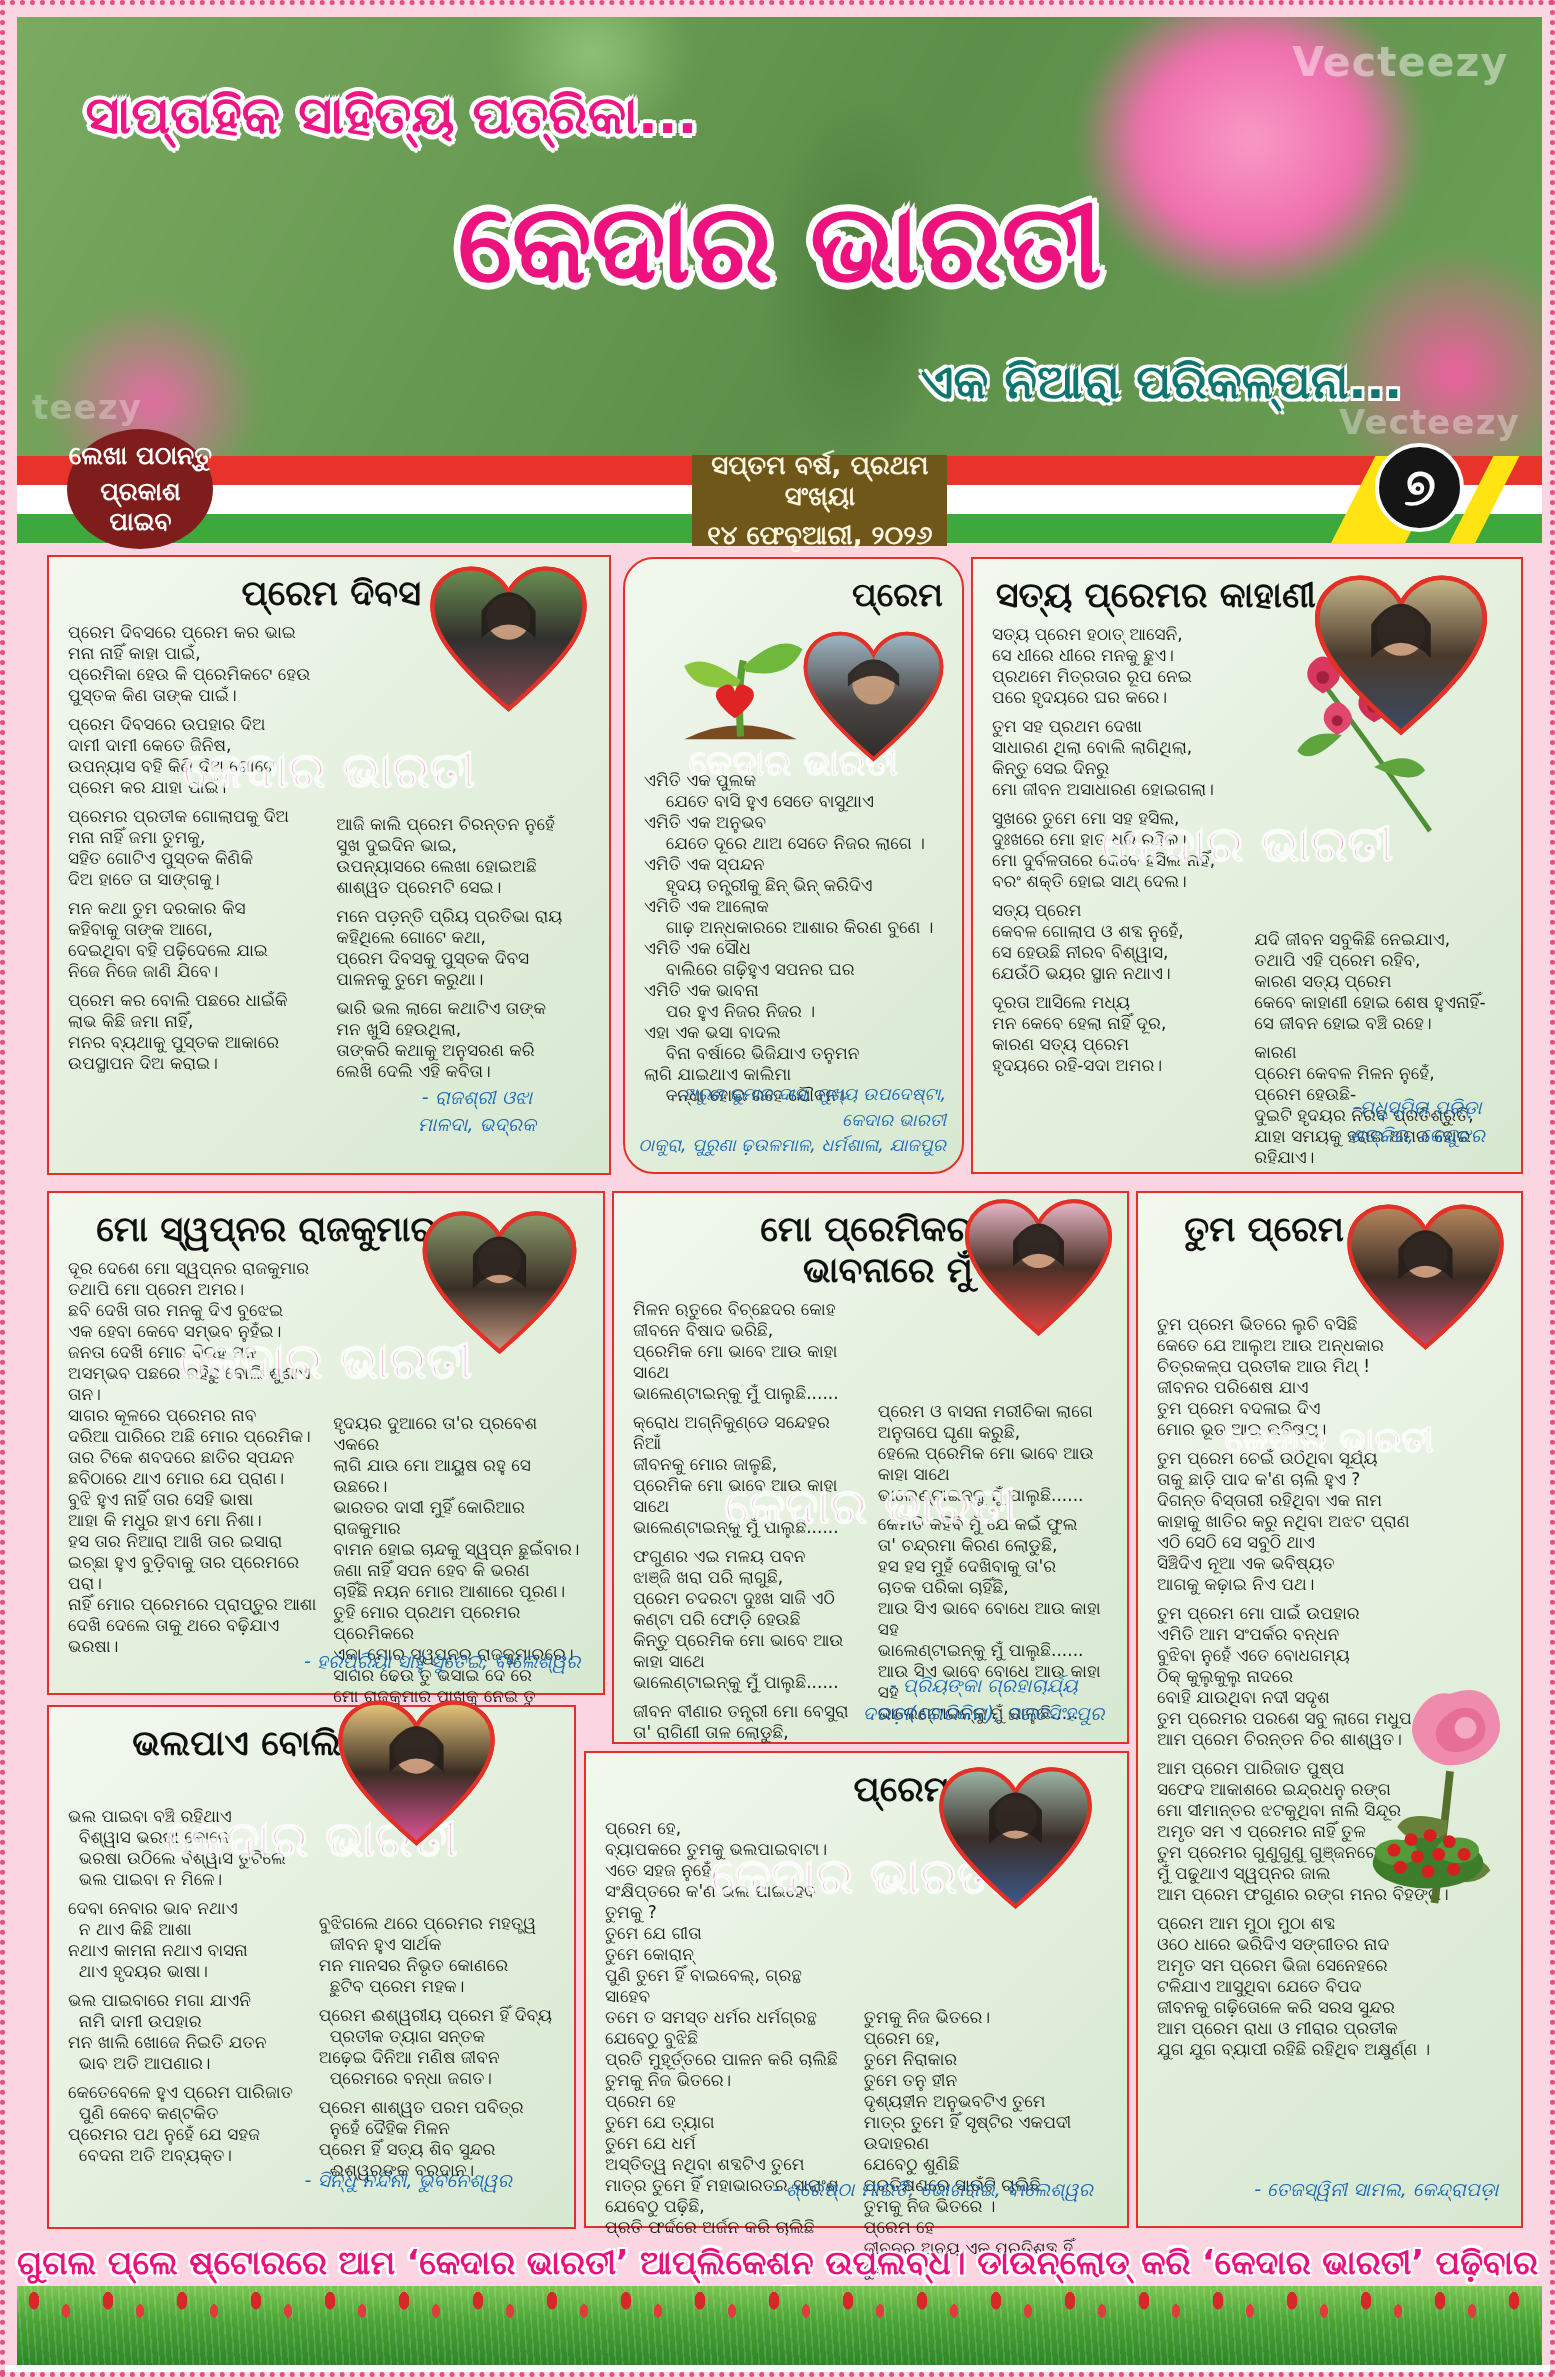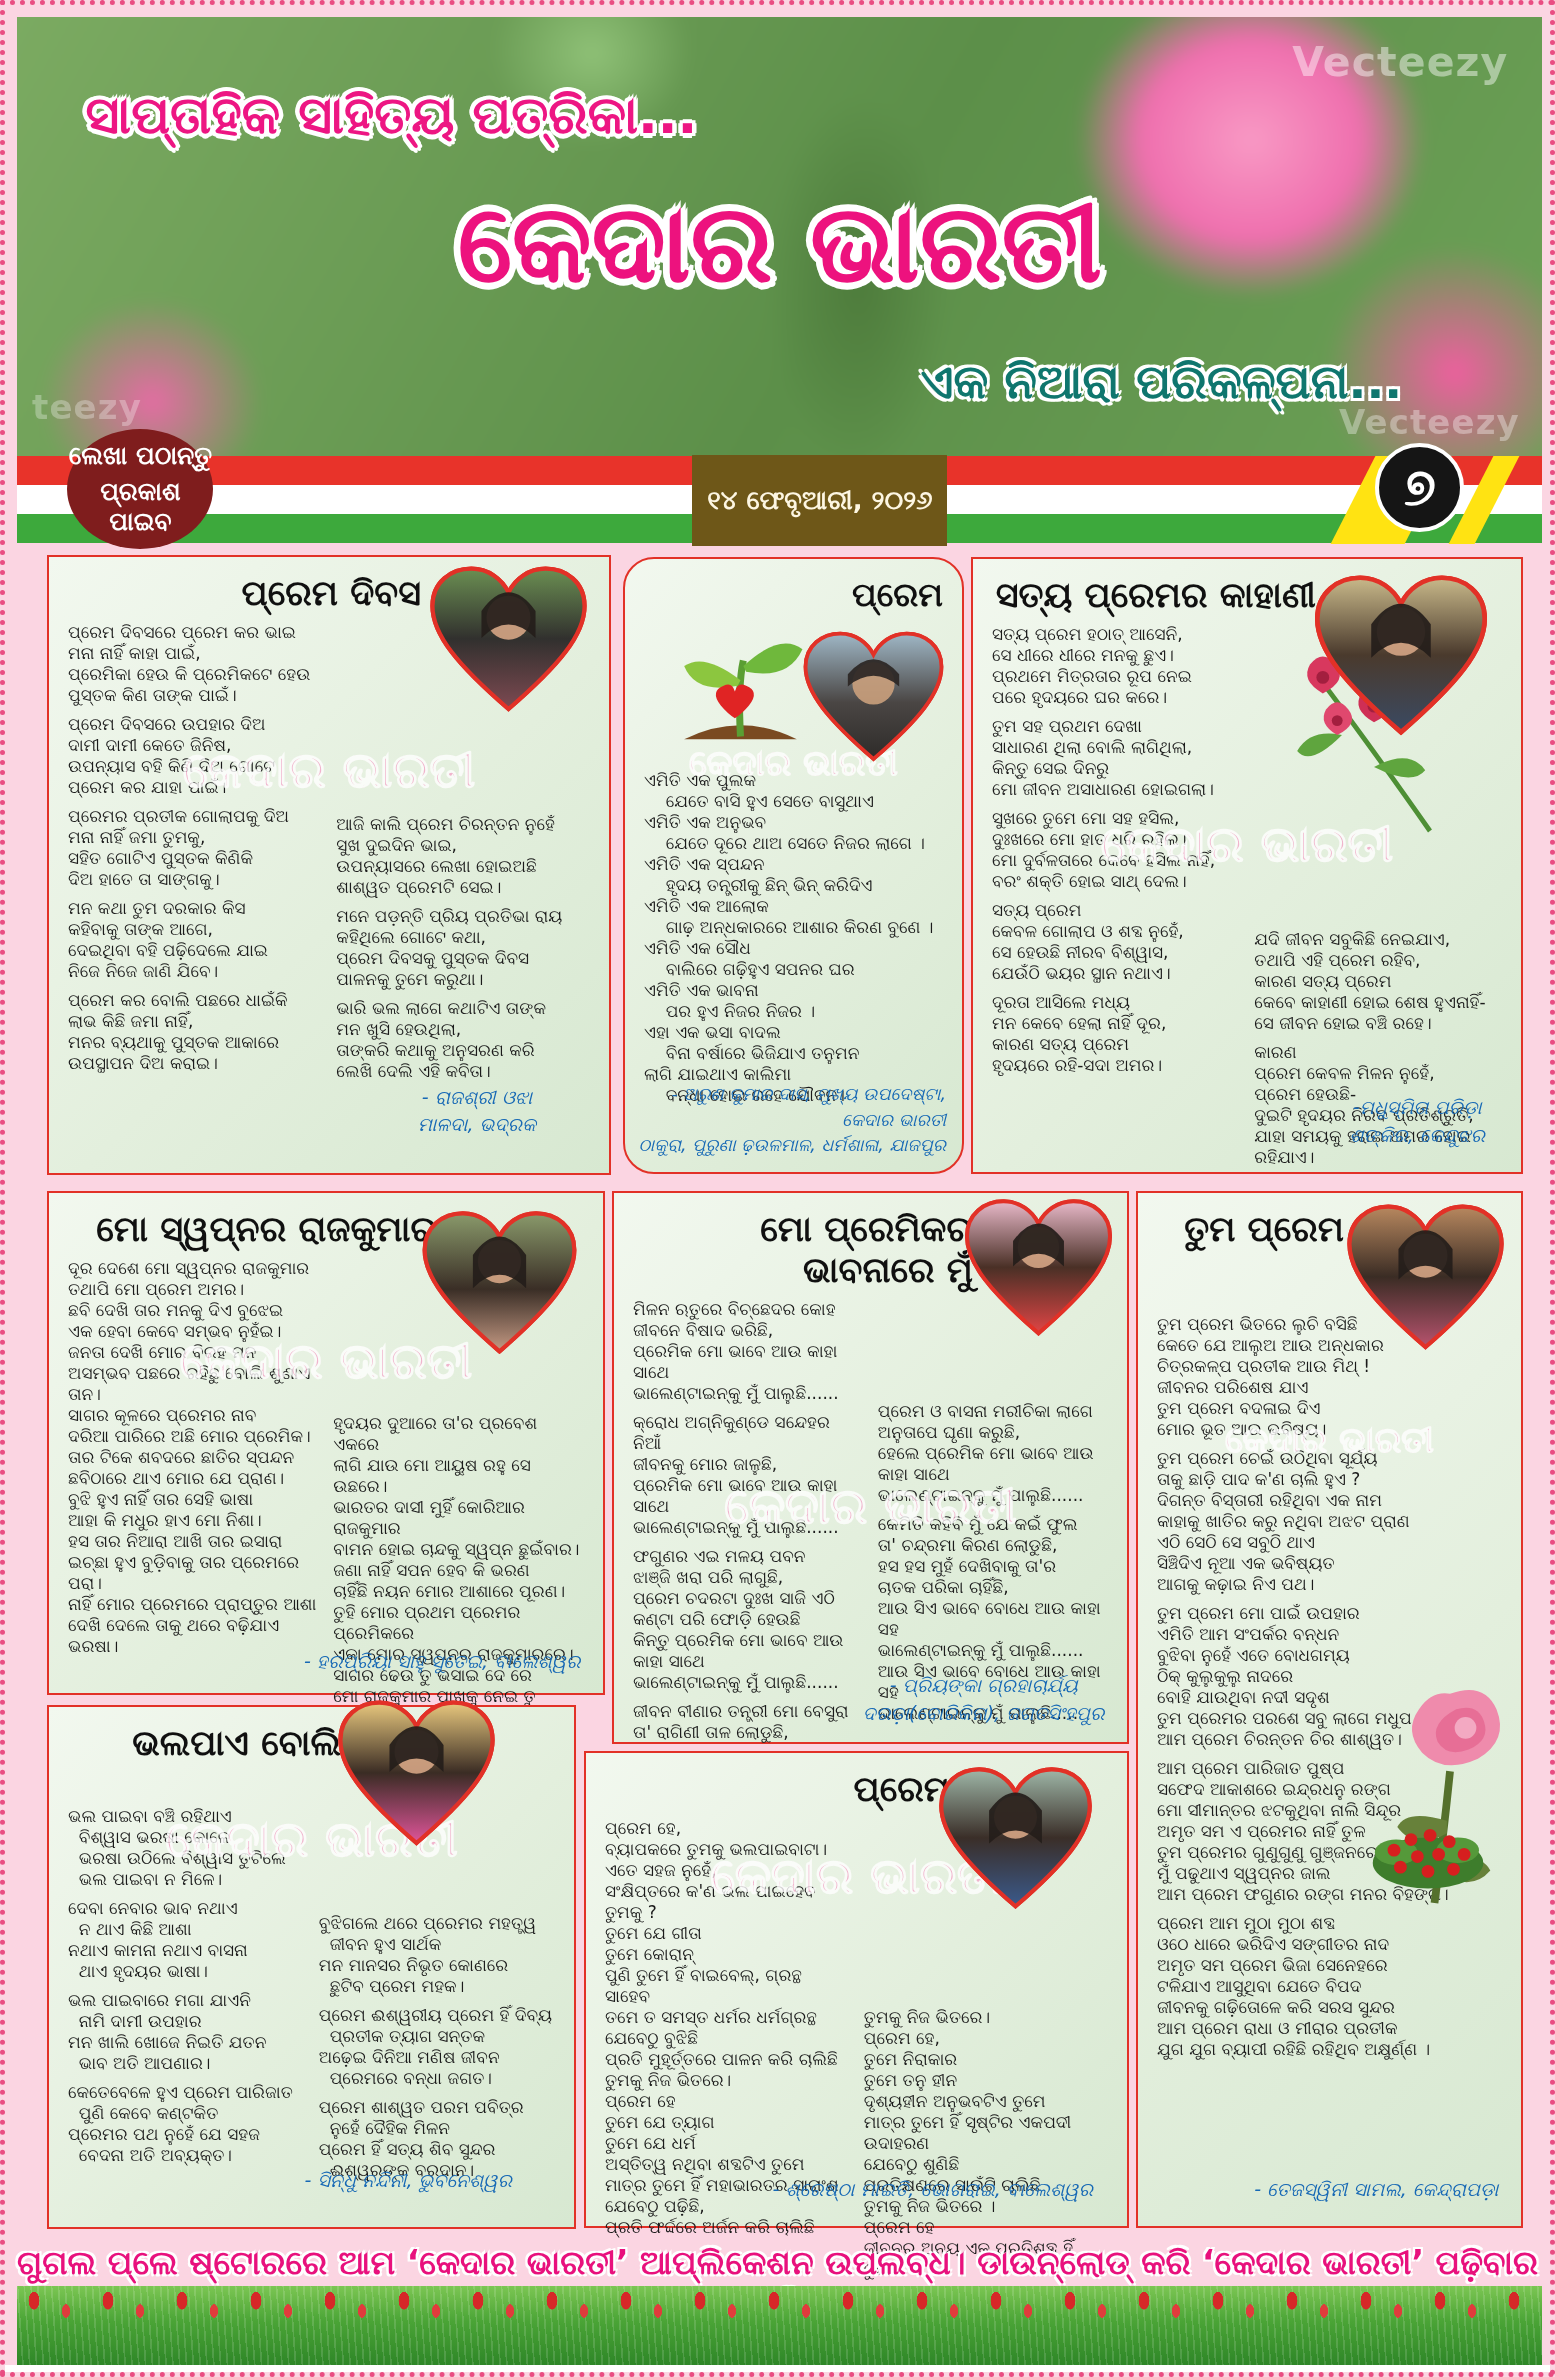--- a/index.html
+++ b/index.html
@@ -136,20 +136,21 @@
     <div class="stripe red"></div>
     <div class="stripe white"></div>
     <div class="stripe green"></div>
     <div class="yellow-ribbon yr1"></div>
     <div class="yellow-ribbon yr2"></div>
     <div class="submit-circle">
       <span>ଲେଖା ପଠାନ୍ତୁ</span>
       <span>ପ୍ରକାଶ ପାଇବ</span>
     </div>
     <div class="issue-box">
+      <span>ସପ୍ତମ ବର୍ଷ, ପ୍ରଥମ ସଂଖ୍ୟା</span>
       <span>୧୪ ଫେବୃଆରୀ, ୨୦୨୬</span>
     </div>
     <div class="page-number-badge">୭</div>
   </div>
 
   <section class="card" style="left:42px;top:550px;width:564px;height:620px;">
     <div class="wm" style="top:30%">କେଦାର ଭାରତୀ</div>
     <svg class="heart" style="right:16px;top:3.4px;width:169px;height:156px;" viewBox="0 0 100 92">
       <path d="M50 88 C20 62 5 44 5 27 C5 13 16 5 28 5 C38 5 46 11 50 19 C54 11 62 5 72 5 C84 5 95 13 95 27 C95 44 80 62 50 88 Z" fill="url(#g1)" stroke="#e23127" stroke-width="2.5"></path>
       <circle cx="50" cy="34" r="13" fill="#d5a585" opacity=".9"></circle>

